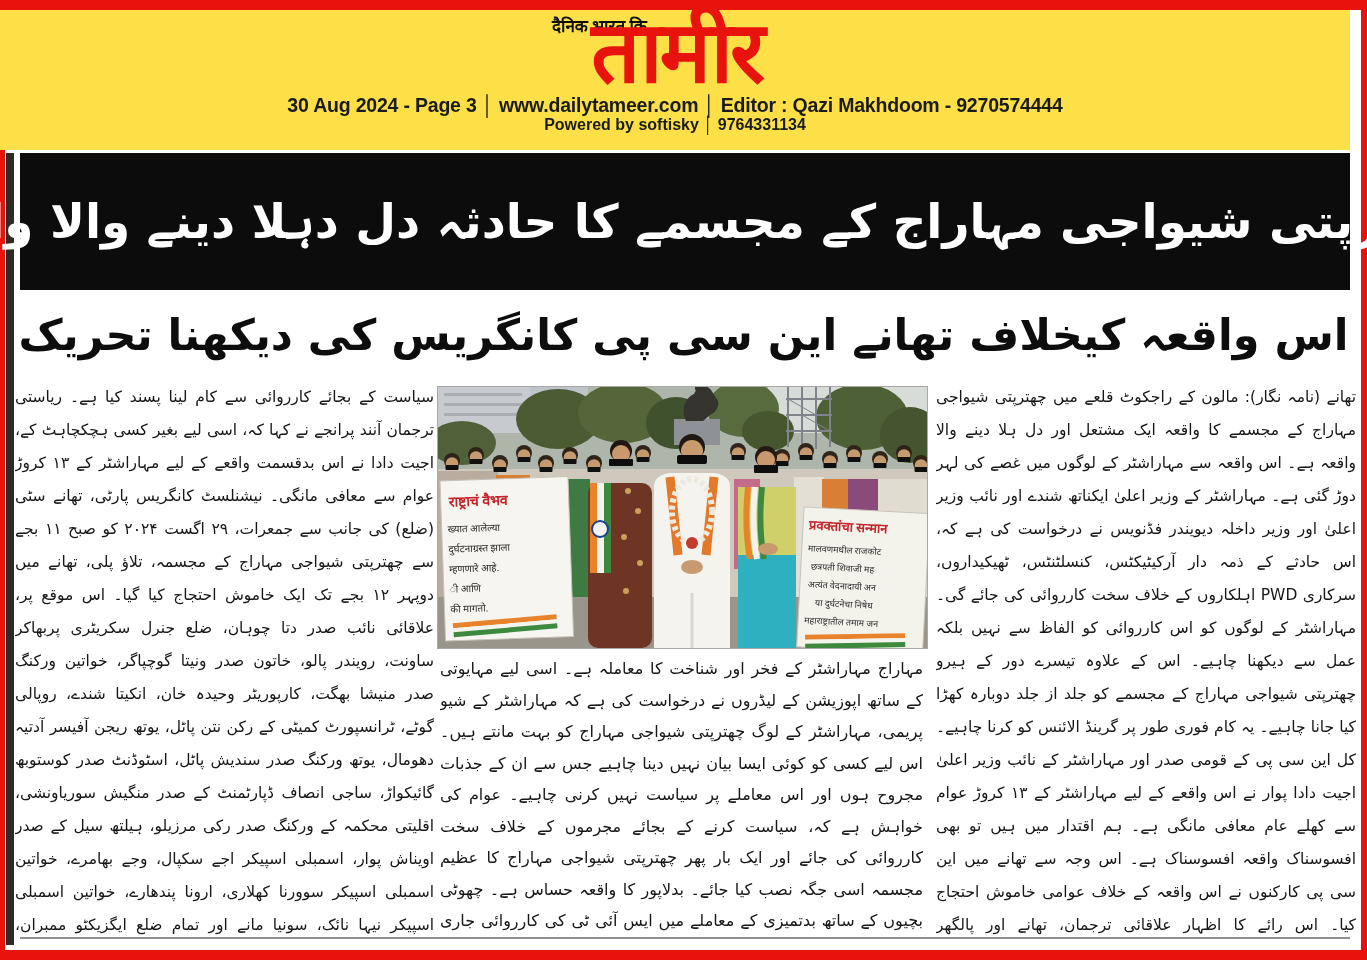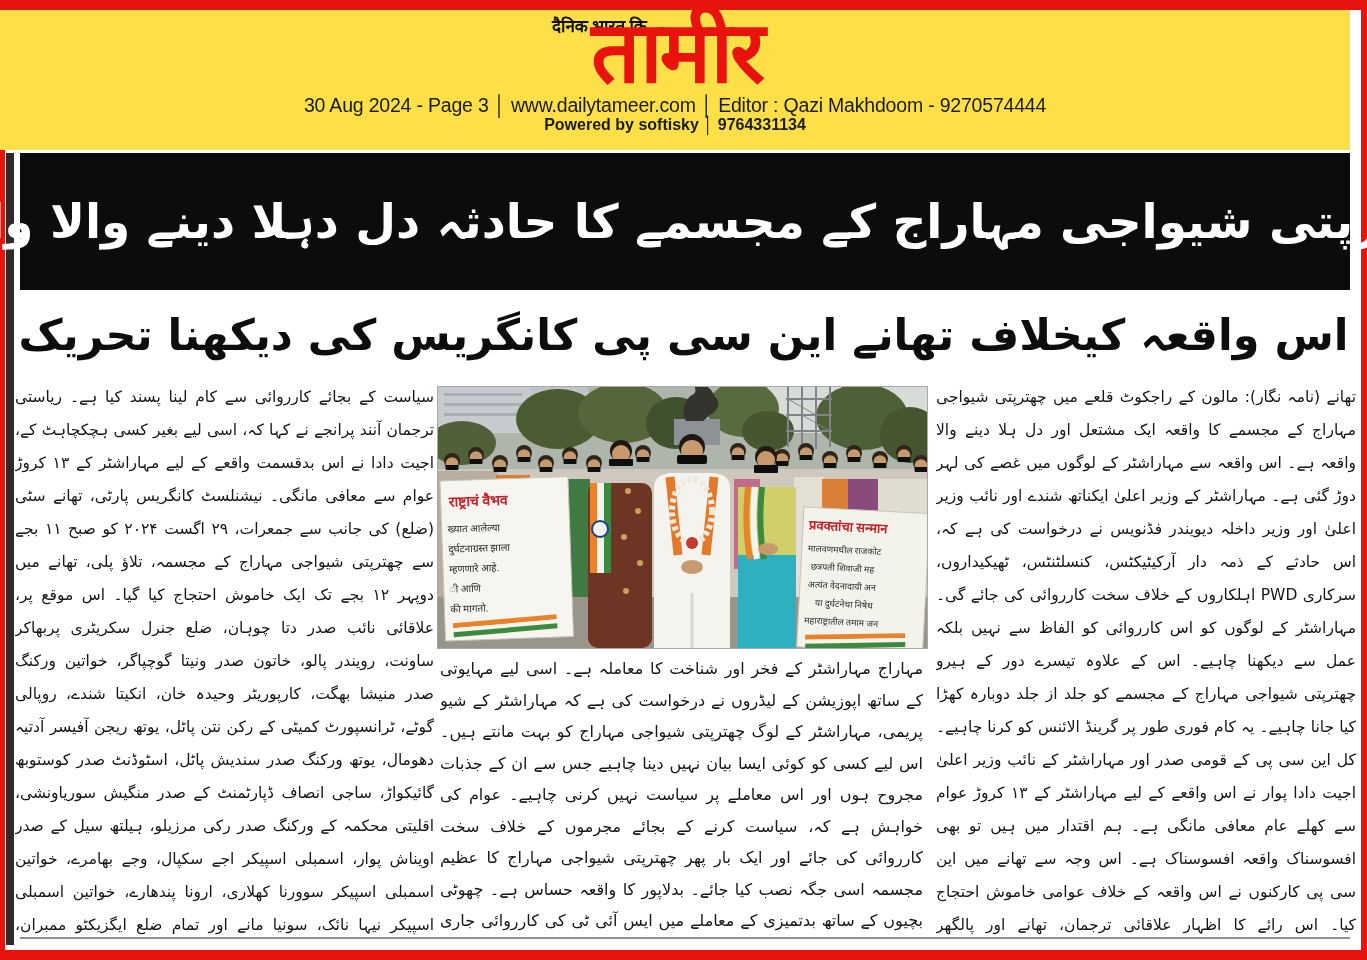--- a/index.html
+++ b/index.html
@@ -20,21 +20,21 @@
     position:absolute;left:552px;top:4px;font-family:"Liberation Serif",serif;
     font-size:17px;font-weight:bold;color:#101010;white-space:nowrap;
   }
   .mast-title{
     position:absolute;left:50%;transform:translateX(-49%);top:0px;
     font-family:"Liberation Serif",serif;font-size:86px;line-height:86px;
     font-weight:bold;color:#e9130d;white-space:nowrap;letter-spacing:-3px;text-align:center;
   }
   .dateline{
     position:absolute;left:0;top:84px;width:100%;text-align:center;
-    font-size:19.5px;font-weight:400;color:#1b1b1b;letter-spacing:-0.2px;white-space:nowrap;
+    font-size:19.5px;font-weight:700;color:#1b1b1b;letter-spacing:-0.2px;white-space:nowrap;
   }
   .powered{
     position:absolute;left:0;top:106px;width:100%;text-align:center;
     font-size:16px;font-weight:600;color:#1b1b1b;white-space:nowrap;
   }
 
   
   .headline-banner{
     position:absolute;left:20px;top:153px;width:1330px;height:137px;background:#0c0c0c;
     display:flex;align-items:center;justify-content:center;

